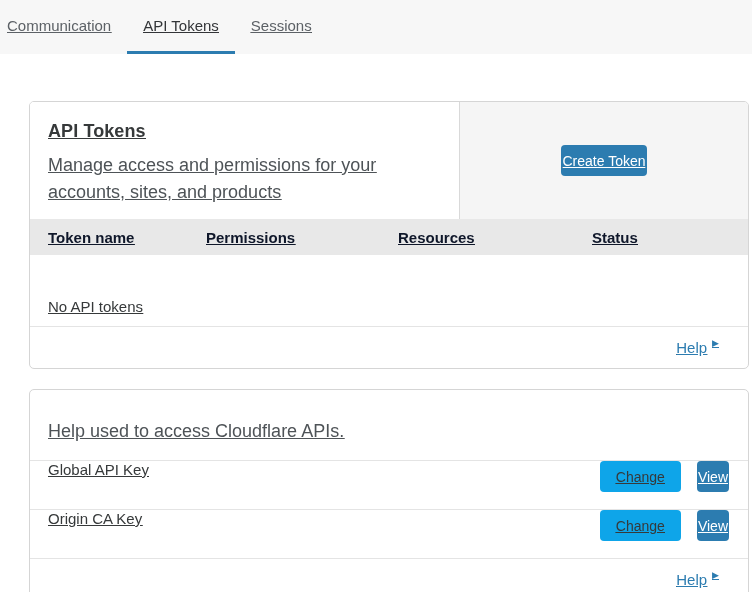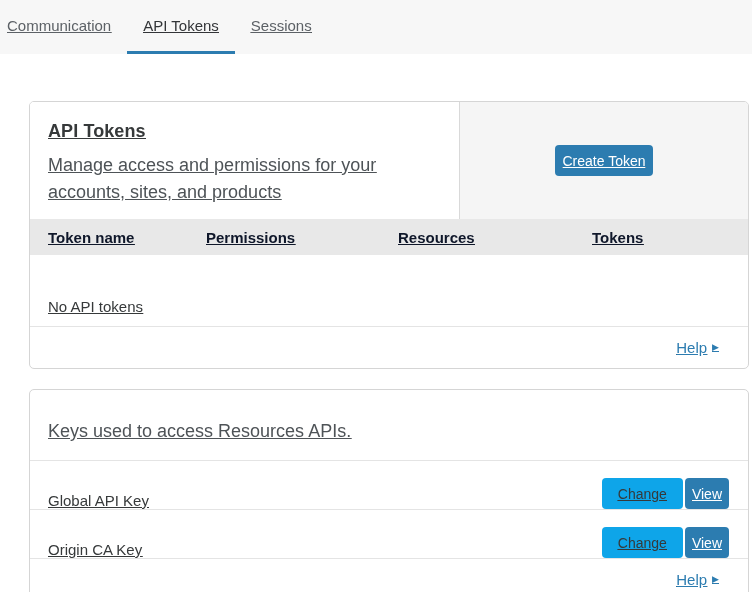--- a/index.html
+++ b/index.html
@@ -81,21 +81,21 @@
     align-items: center;
     justify-content: center;
     height: 31px;
     border-radius: 4px;
     border: none;
     font-family: "Liberation Sans", sans-serif;
     font-size: 14px;
     cursor: pointer;
     white-space: nowrap;
   }
-  .btn-primary { background: #2c7cb0; color: #ffffff; padding: 0 7px; }
+  .btn-primary { background: #2c7cb0; color: #ffffff; padding: 0 1px; }
   .btn-secondary { background: #0ea5e9; color: #36393a; padding: 0 16px; }
 
   
   .table-header {
     display: flex;
     align-items: center;
     height: 36px;
     background: #e8e8e8;
     font-size: 15px;
     font-weight: bold;
@@ -119,47 +119,46 @@
 
   .card-footer {
     height: 41px;
     display: flex;
     align-items: center;
     justify-content: flex-end;
     padding-right: 29px;
   }
   .help-link {
     display: inline-flex;
-    align-items: center;
     color: #2c7cb0;
     font-size: 15px;
     text-decoration: none;
     cursor: pointer;
   }
   .help-arrow {
     font-size: 9px;
     margin-left: 5px;
     line-height: 1;
   }
 
   
   .keys-header {
     padding: 18px 20px 15px 18px;
     border-bottom: 1px solid #e4e4e4;
   }
   .key-row {
     height: 49px;
     display: flex;
-    align-items: flex-end;
+    align-items: flex-start;
     padding: 0 19px 0 18px;
     border-bottom: 1px solid #e4e4e4;
     font-size: 15px;
   }
   .key-row-label { flex: 1; }
-  .key-row .btn + .btn { margin-left: 2px; }
+  .key-row .btn + .btn { margin-left: 16px; }
 </style>
 </head>
 <body>
 
 <nav class="tabbar">
   <div class="tab">Communication</div>
   <div class="tab active">API Tokens</div>
   <div class="tab">Sessions</div>
 </nav>
 
@@ -173,38 +172,38 @@
       </div>
       <div class="split-header-right">
         <button class="btn btn-primary">Create Token</button>
       </div>
     </div>
 
     <div class="table-header">
       <div class="col-token">Token name</div>
       <div class="col-perm">Permissions</div>
       <div class="col-res">Resources</div>
-      <div class="col-status">Tokens</div>
+      <div class="col-status">Status</div>
     </div>
 
     <div class="empty-row">
       <span>No API tokens</span>
     </div>
 
     <div class="card-footer">
       <a class="help-link">
         <span>Help</span>
         <span class="help-arrow">▶</span>
       </a>
     </div>
   </section>
 
   <section class="card" id="api-keys-card">
     <div class="keys-header">
-      <p class="card-desc">Keys used to access Resources APIs.</p>
+      <p class="card-desc">Help used to access Cloudflare APIs.</p>
     </div>
 
     <div class="key-row">
       <span class="key-row-label">Global API Key</span>
       <button class="btn btn-secondary">Change</button>
       <button class="btn btn-primary">View</button>
     </div>
 
     <div class="key-row">
       <span class="key-row-label">Origin CA Key</span>

